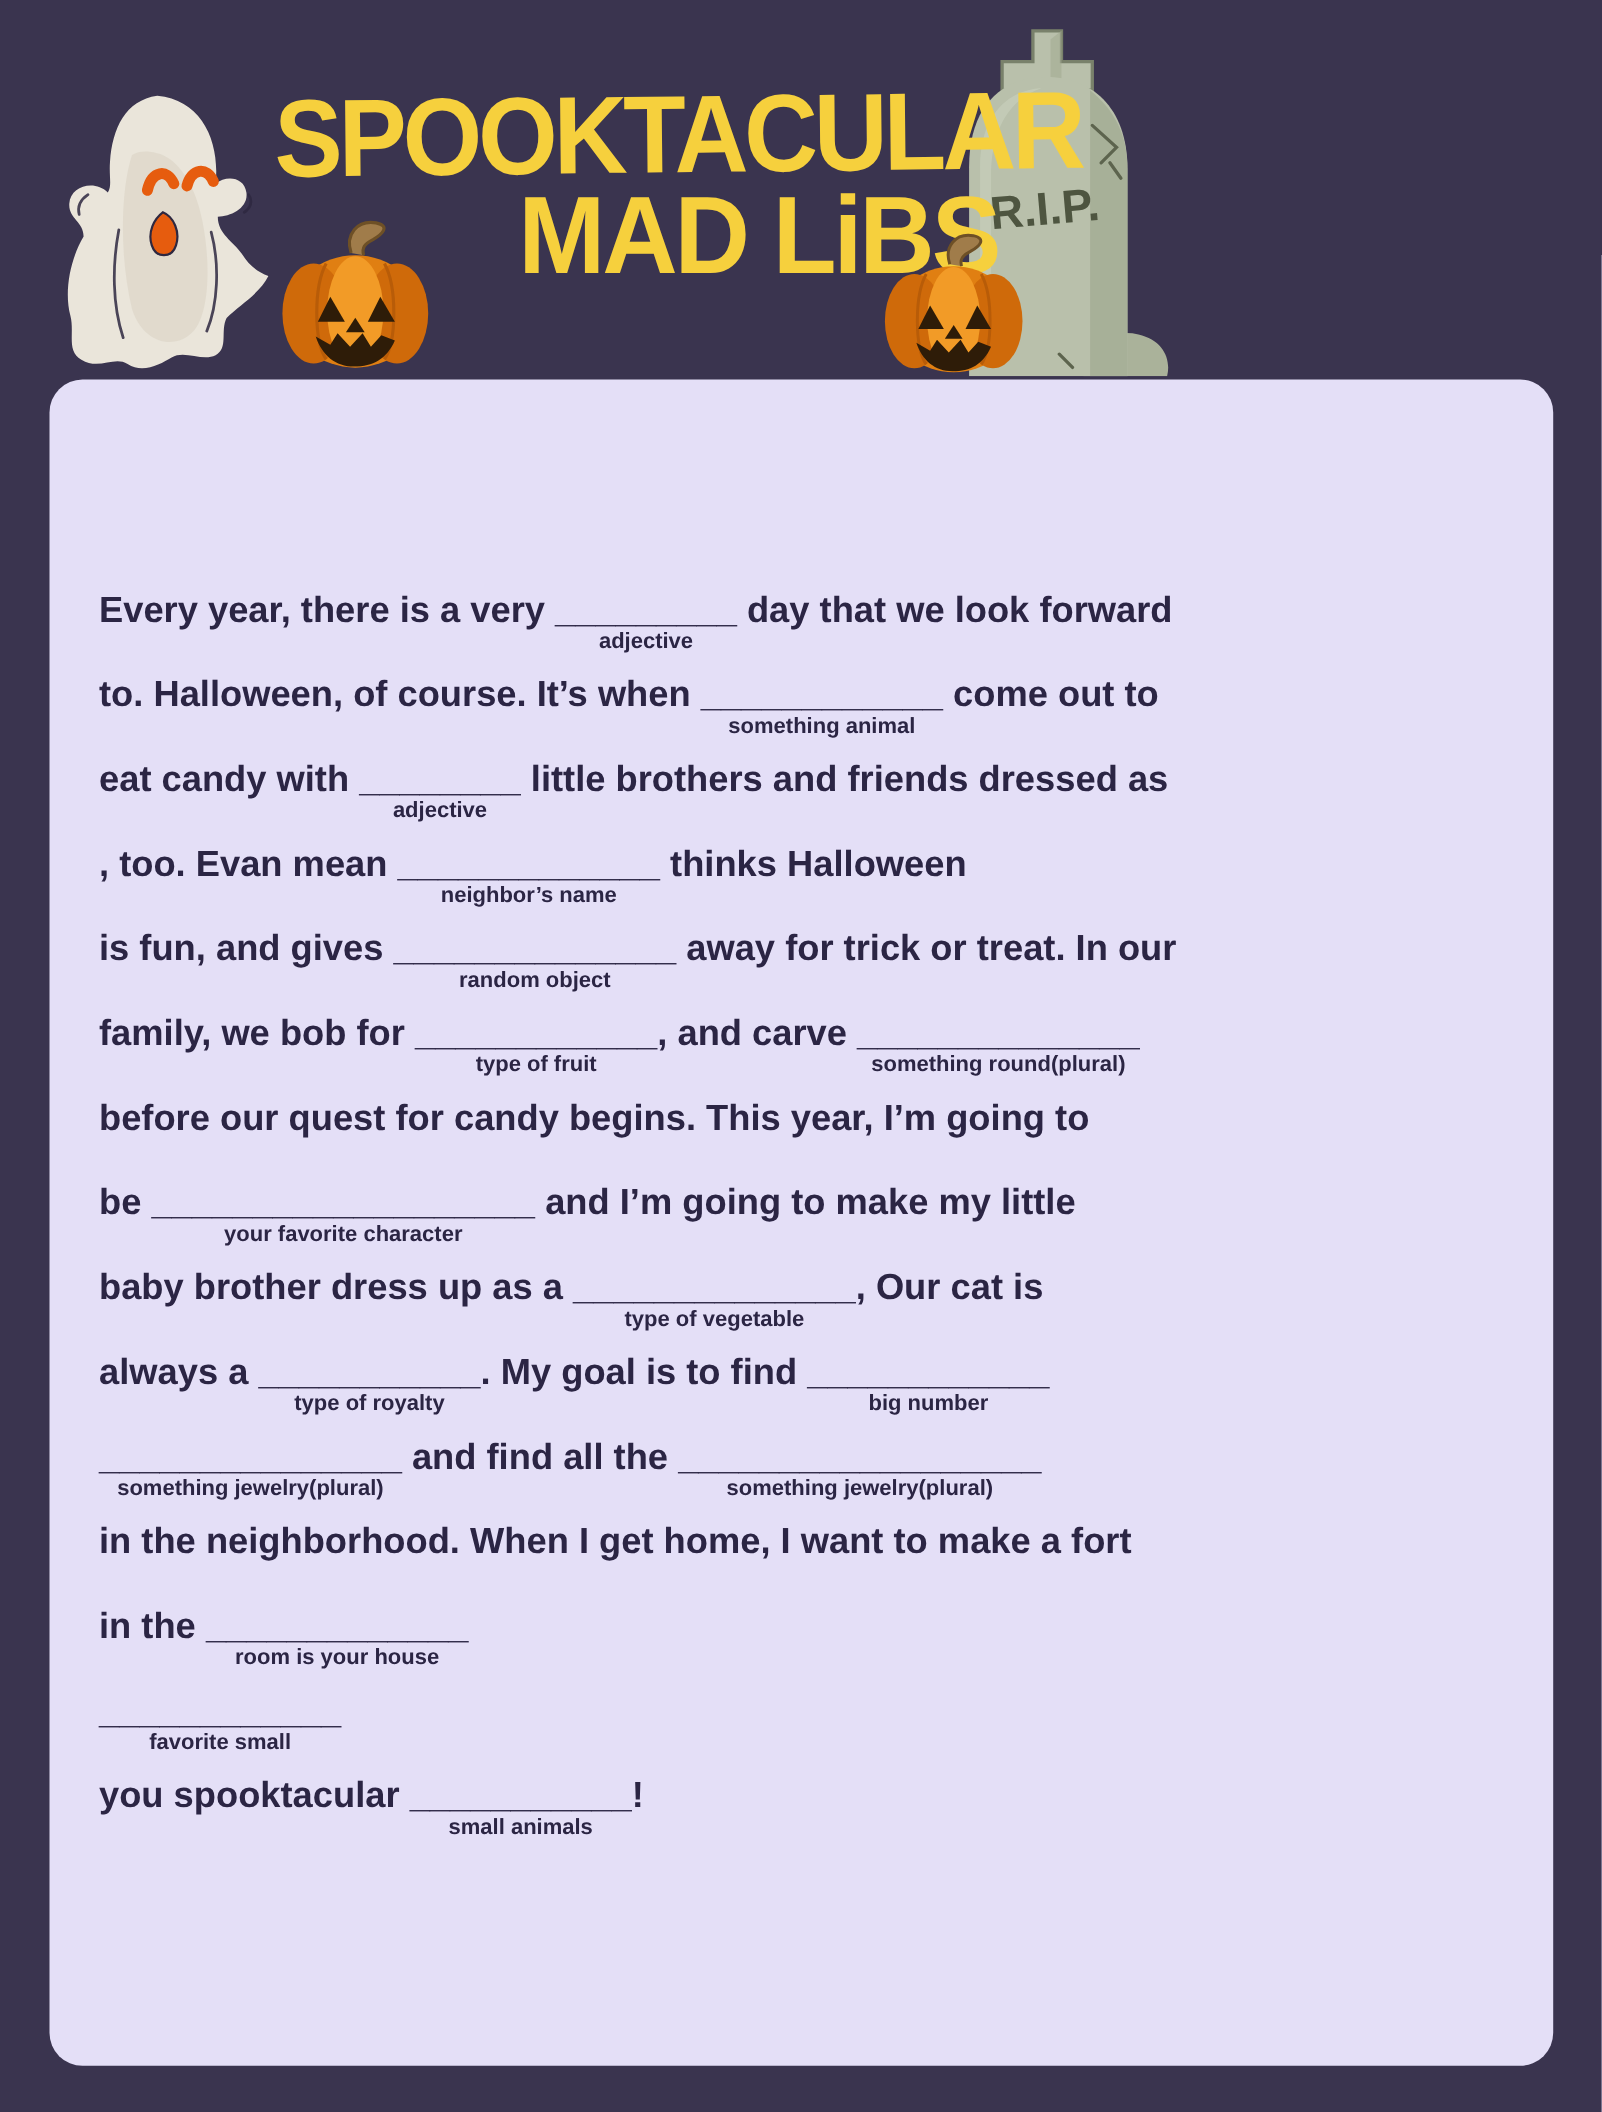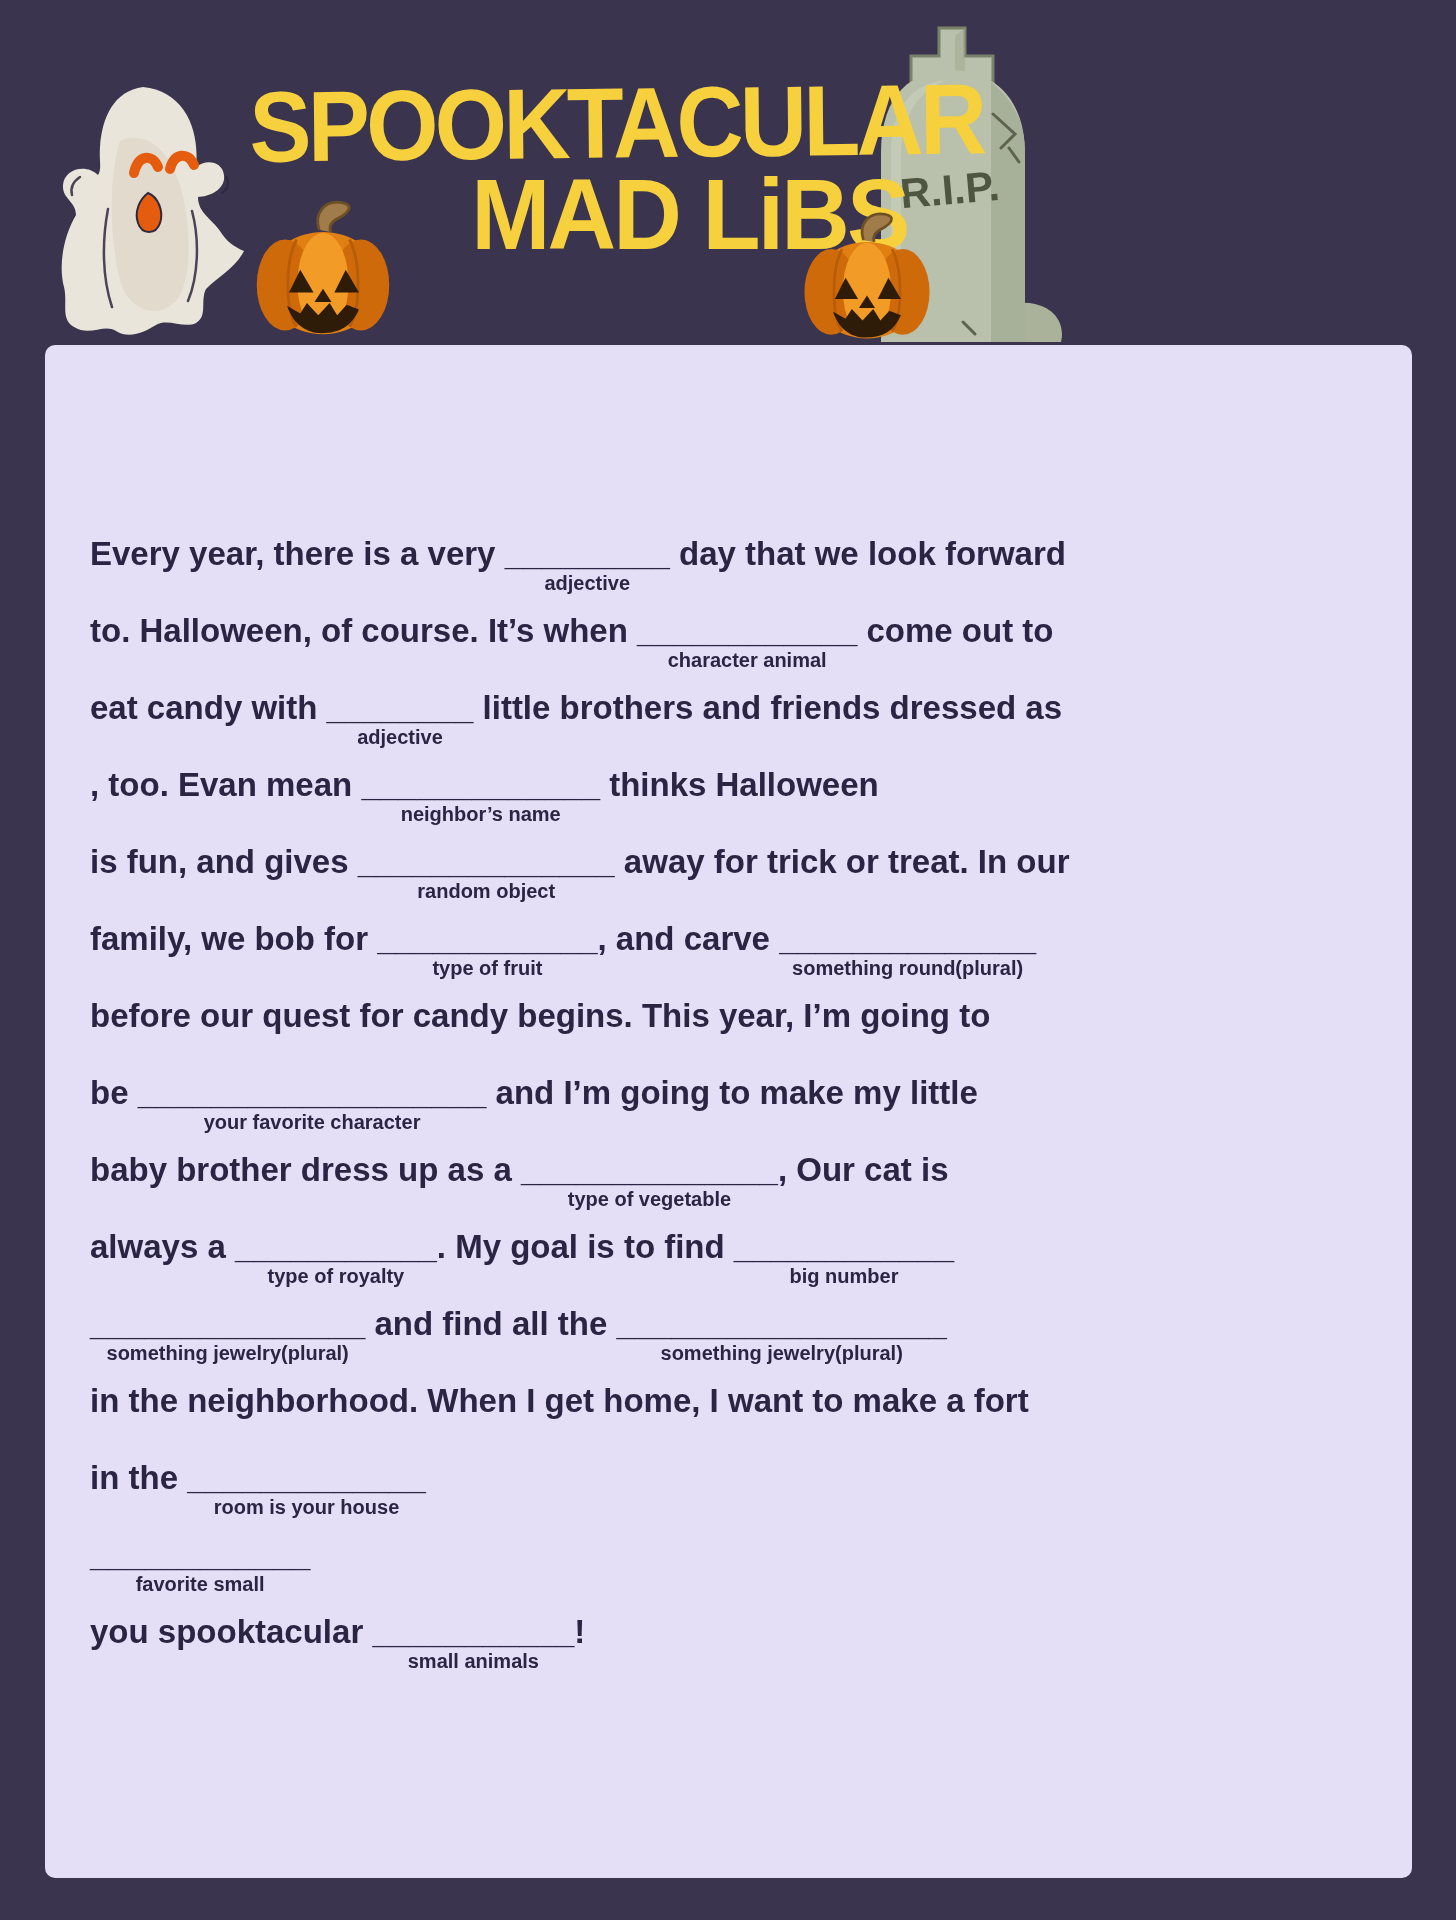--- a/index.html
+++ b/index.html
@@ -22,21 +22,21 @@
   .title .t1 {
     font-size:100px; line-height:1.02; letter-spacing:-4px;
     transform:scaleX(.93) rotate(-0.6deg);
   }
   .title .t2 {
     font-size:100px; line-height:1; letter-spacing:-3px; margin-top:-10px;
     transform:scaleX(.95);
   }
   .card {
     position:absolute; left:45px; top:345px; width:1367px; height:1533px;
-    background:#e4dff7; border-radius:10px; z-index:0;
+    background:#e4dff7; border-radius:30px; z-index:0;
   }
   .madlib {
     position:absolute; left:45px; top:170px; right:25px;
     color:#2b2544; font-size:33px; font-weight:bold;
   }
   .line { position:relative; height:77px; line-height:77px; white-space:nowrap; }
   .seg { display:inline; }
   .blank { position:relative; display:inline-block; }
   .blank .u { letter-spacing:0; }
   .lbl {
@@ -109,21 +109,21 @@
     <div class="title">
       <div class="t1">SPOOKTACULAR</div>
       <div class="t2">MAD LiBS</div>
     </div>
 
   </header>
 
   <main class="card">
     <div class="madlib" id="madlib">
         <div class="line"><span class="seg">Every year, there is a very </span><span class="blank"><span class="u">_________</span><span class="lbl">adjective</span></span><span class="seg"> day that we look forward</span></div>
-        <div class="line"><span class="seg">to. Halloween, of course. It’s when </span><span class="blank"><span class="u">____________</span><span class="lbl">character animal</span></span><span class="seg"> come out to</span></div>
+        <div class="line"><span class="seg">to. Halloween, of course. It’s when </span><span class="blank"><span class="u">____________</span><span class="lbl">something animal</span></span><span class="seg"> come out to</span></div>
         <div class="line"><span class="seg">eat candy with </span><span class="blank"><span class="u">________</span><span class="lbl">adjective</span></span><span class="seg"> little brothers and friends dressed as</span></div>
         <div class="line"><span class="seg">, too. Evan mean </span><span class="blank"><span class="u">_____________</span><span class="lbl">neighbor’s name</span></span><span class="seg"> thinks Halloween</span></div>
         <div class="line"><span class="seg">is fun, and gives </span><span class="blank"><span class="u">______________</span><span class="lbl">random object</span></span><span class="seg"> away for trick or treat. In our</span></div>
         <div class="line"><span class="seg">family, we bob for </span><span class="blank"><span class="u">____________</span><span class="lbl">type of fruit</span></span><span class="seg">, and carve </span><span class="blank"><span class="u">______________</span><span class="lbl">something round(plural)</span></span></div>
         <div class="line"><span class="seg">before our quest for candy begins. This year, I’m going to</span></div>
         <div class="line"><span class="seg">be </span><span class="blank"><span class="u">___________________</span><span class="lbl">your favorite character</span></span><span class="seg"> and I’m going to make my little</span></div>
         <div class="line"><span class="seg">baby brother dress up as a </span><span class="blank"><span class="u">______________</span><span class="lbl">type of vegetable</span></span><span class="seg">, Our cat is</span></div>
         <div class="line"><span class="seg">always a </span><span class="blank"><span class="u">___________</span><span class="lbl">type of royalty</span></span><span class="seg">. My goal is to find </span><span class="blank"><span class="u">____________</span><span class="lbl">big number</span></span></div>
         <div class="line"><span class="blank"><span class="u">_______________</span><span class="lbl">something jewelry(plural)</span></span><span class="seg"> and find all the </span><span class="blank"><span class="u">__________________</span><span class="lbl">something jewelry(plural)</span></span></div>
         <div class="line"><span class="seg">in the neighborhood. When I get home, I want to make a fort</span></div>

